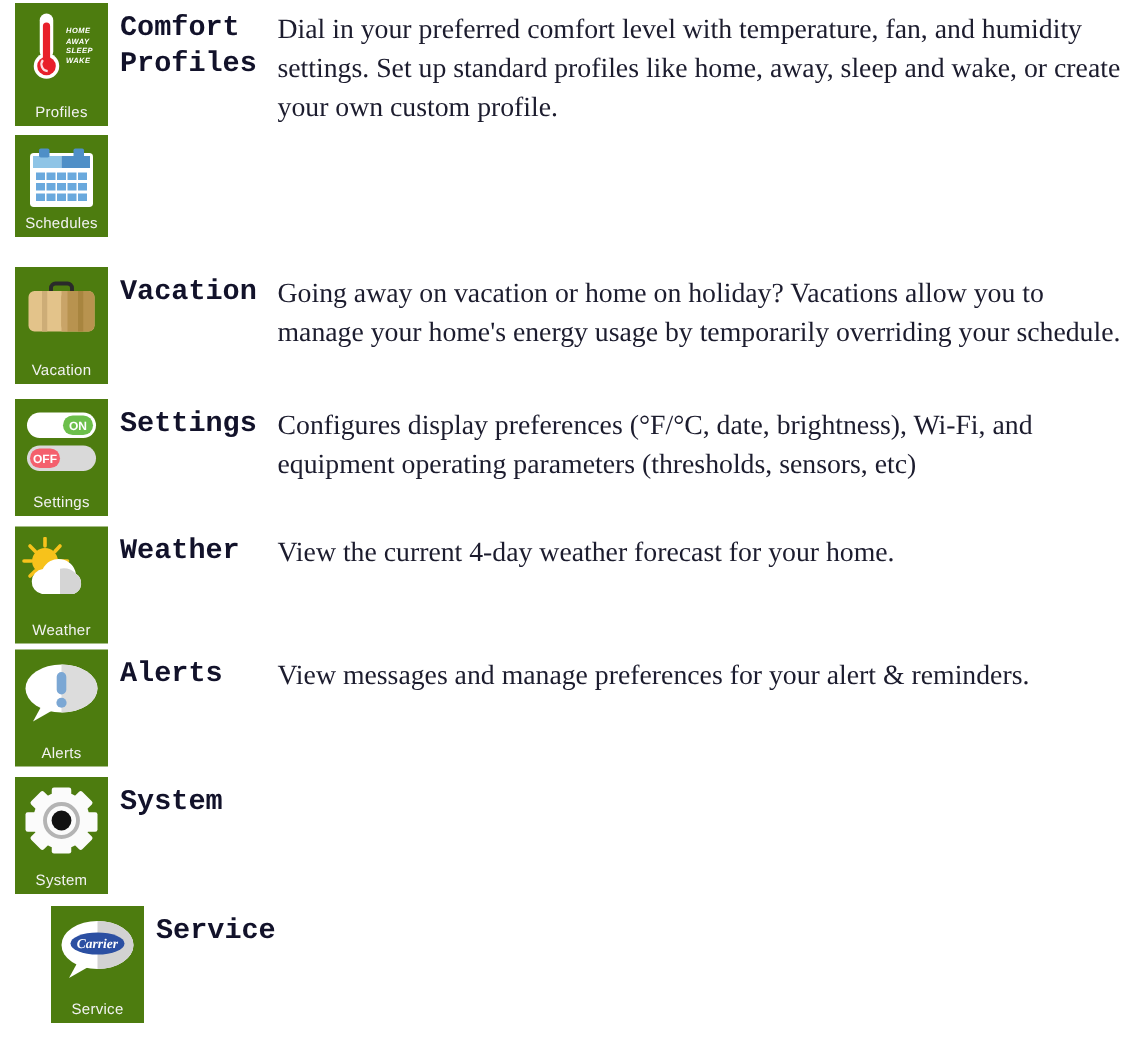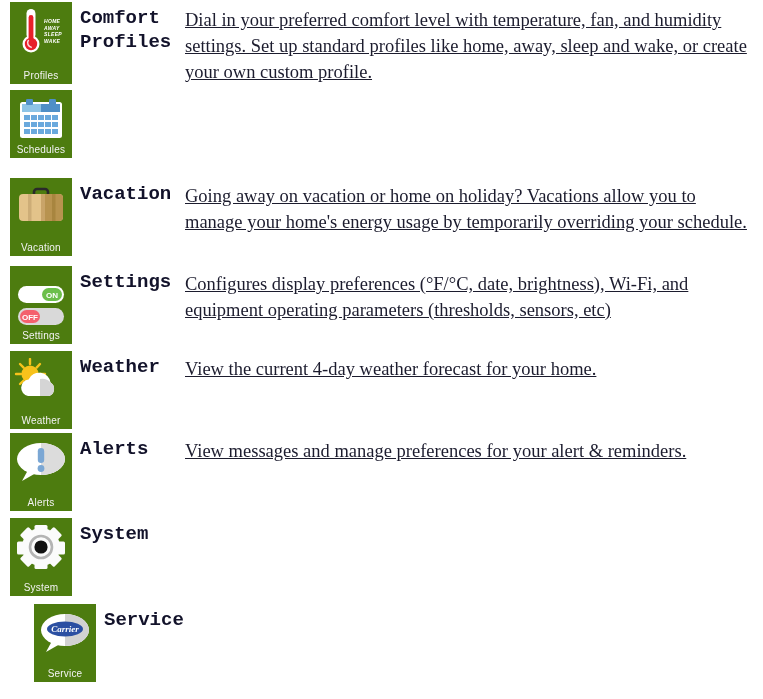--- a/index.html
+++ b/index.html
@@ -83,21 +83,20 @@
   
   .desc-cell {
     flex: 1 1 auto;
     font-family: "Liberation Serif", serif;
     font-size: 18.5px;
     line-height: 26px;
     color: #1c1c2e;
     padding-top: 5px;
     padding-right: 16px;
     box-sizing: border-box;
-    text-decoration: underline;
   }
   .desc-cell p { margin: 0; }
 
   
 
   
   .thermo-wrap { display: flex; align-items: center; gap: 2px; }
   .mode-labels {
     display: flex;
     flex-direction: column;
@@ -196,21 +195,21 @@
       </div>
     </div>
     <div class="heading-cell">Vacation</div>
     <div class="desc-cell">
       <p>Going away on vacation or home on holiday? Vacations allow you to manage your home's energy usage by temporarily overriding your schedule.</p>
     </div>
   </div>
 
   <div class="feature-row" style="height:85px;">
     <div class="icon-cell">
-      <div class="icon-tile" style="height:78px;justify-content:center;">
+      <div class="icon-tile" style="height:78px;">
         <div class="glyph-box" style="flex-direction:column;gap:4px;">
           <svg width="50" height="44" viewBox="0 0 50 44" aria-hidden="true">
             <rect x="2" y="2" width="46" height="17" rx="8.5" fill="#ffffff"></rect>
             <rect x="26" y="4" width="20" height="13" rx="6.5" fill="#6cbf4b"></rect>
             <text x="36" y="13.6" font-family="Liberation Sans, sans-serif" font-size="8" font-weight="bold" fill="#ffffff" text-anchor="middle">ON</text>
             <rect x="2" y="24" width="46" height="17" rx="8.5" fill="#d9d9d9"></rect>
             <rect x="4" y="26" width="20" height="13" rx="6.5" fill="#f4606d"></rect>
             <text x="14" y="35.6" font-family="Liberation Sans, sans-serif" font-size="8" font-weight="bold" fill="#ffffff" text-anchor="middle">OFF</text>
           </svg>
         </div>

